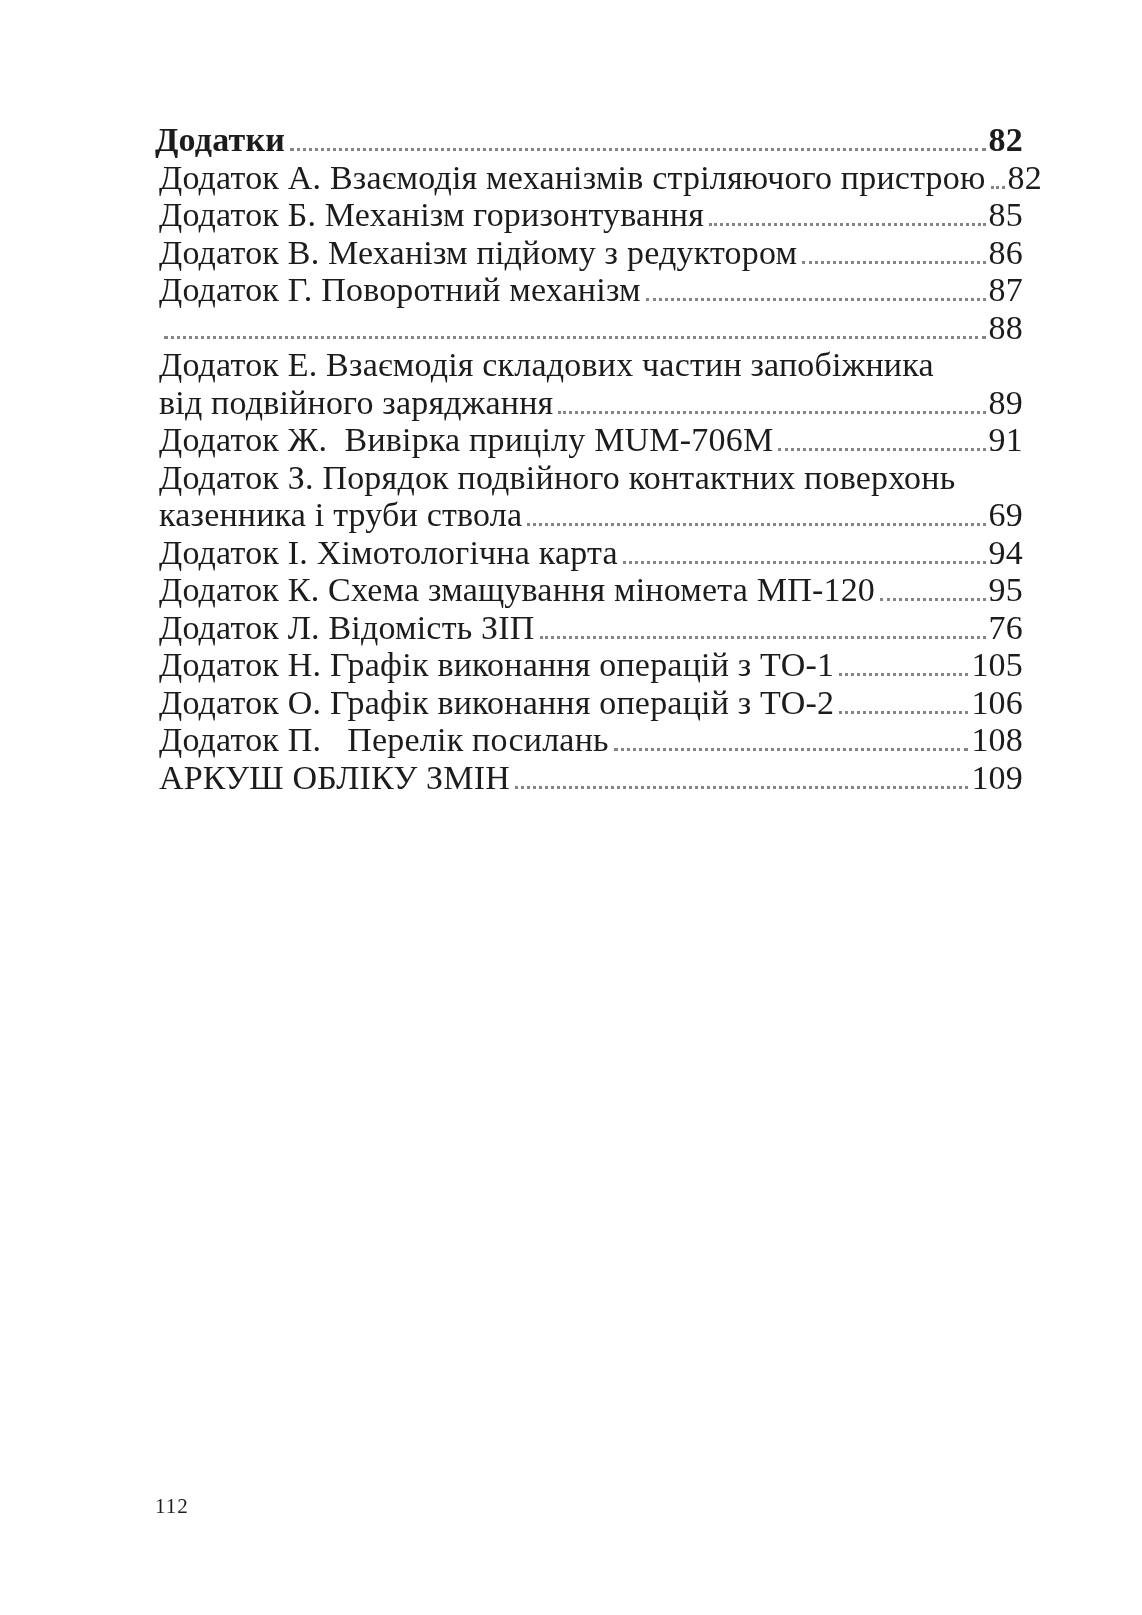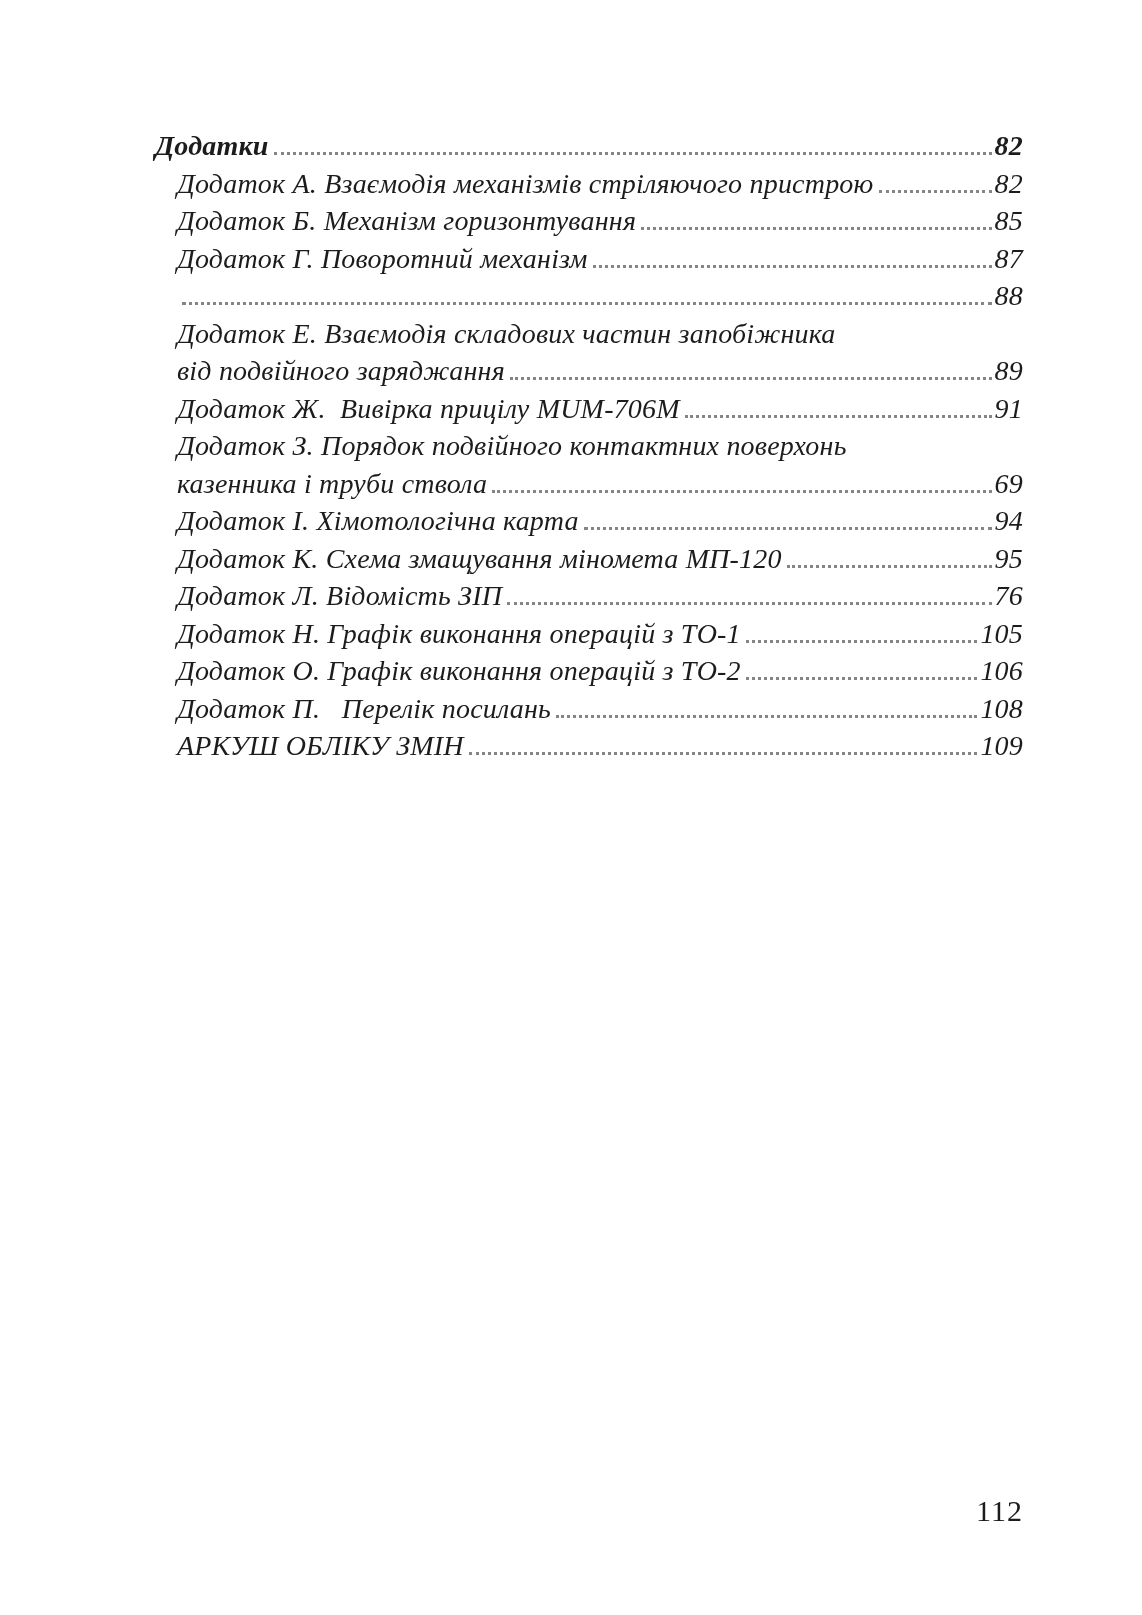--- a/index.html
+++ b/index.html
@@ -11,36 +11,35 @@
     width: 1142px;
     height: 1615px;
     position: relative;
     font-family: "Liberation Serif", "DejaVu Serif", serif;
     color: #1c1c1c;
     overflow: hidden;
   }
   .toc {
     position: absolute;
     left: 155px;
-    top: 127px;
+    top: 121px;
     width: 868px;
-    font-size: 28px;
+    font-size: 34px;
     line-height: 37.5px;
     letter-spacing: 0.2px;
-    font-style: italic;
   }
   .toc-row {
     display: flex;
     align-items: baseline;
   }
   .toc-row.heading {
     font-weight: bold;
   }
   .toc-entry {
-    margin-left: 22px;
+    margin-left: 4px;
   }
   .toc-text {
     white-space: pre;
   }
   .toc-line {
     white-space: pre;
   }
   .toc-leader {
     flex: 1 1 auto;
     min-width: 14px;
@@ -49,22 +48,22 @@
   }
   .toc-page {
     white-space: pre;
     text-align: center;
   }
   .page-footer {
     position: absolute;
     left: 155px;
     top: 1494px;
     width: 868px;
-    text-align: right;
-    font-size: 30px;
+    text-align: left;
+    font-size: 21px;
     letter-spacing: 1px;
   }
 </style>
 </head>
 <body>
 
 <main class="toc">
   <div class="toc-row heading">
     <span class="toc-text">Додатки</span>
     <span class="toc-leader"></span>
@@ -76,20 +75,27 @@
     <span class="toc-text">Додаток А. Взаємодія механізмів стріляючого пристрою</span>
     <span class="toc-leader"></span>
     <span class="toc-page">82</span>
   </div>
       </div>
       <div class="toc-entry">
         <div class="toc-row">
     <span class="toc-text">Додаток Б. Механізм горизонтування</span>
     <span class="toc-leader"></span>
     <span class="toc-page">85</span>
+  </div>
+      </div>
+      <div class="toc-entry">
+        <div class="toc-row">
+    <span class="toc-text">Додаток В. Механізм підйому з редуктором</span>
+    <span class="toc-leader"></span>
+    <span class="toc-page">86</span>
   </div>
       </div>
       <div class="toc-entry">
         <div class="toc-row">
     <span class="toc-text">Додаток Г. Поворотний механізм</span>
     <span class="toc-leader"></span>
     <span class="toc-page">87</span>
   </div>
       </div>
       <div class="toc-entry">

